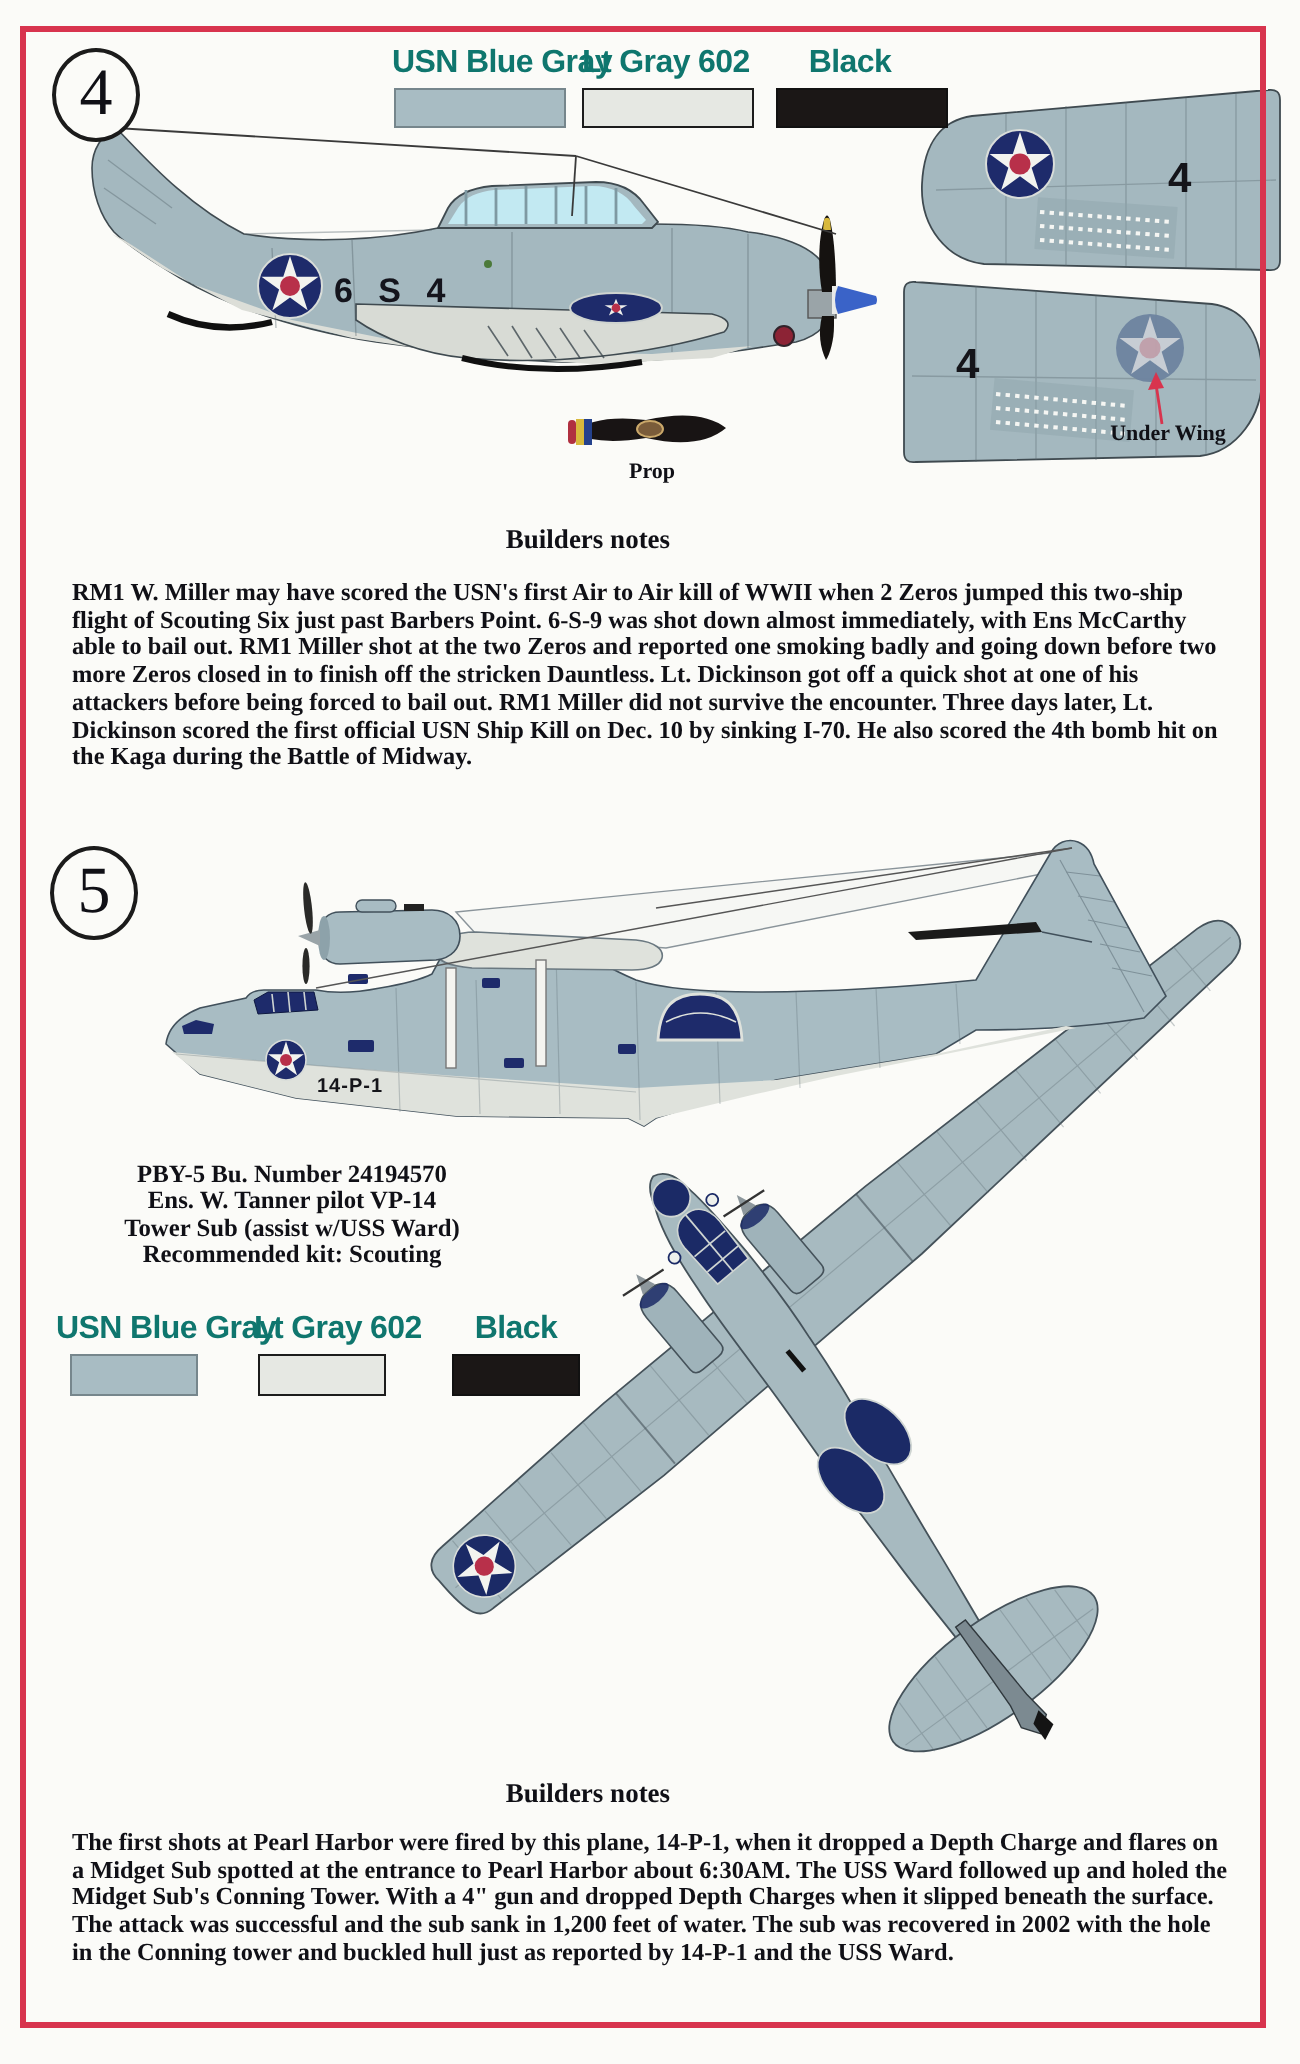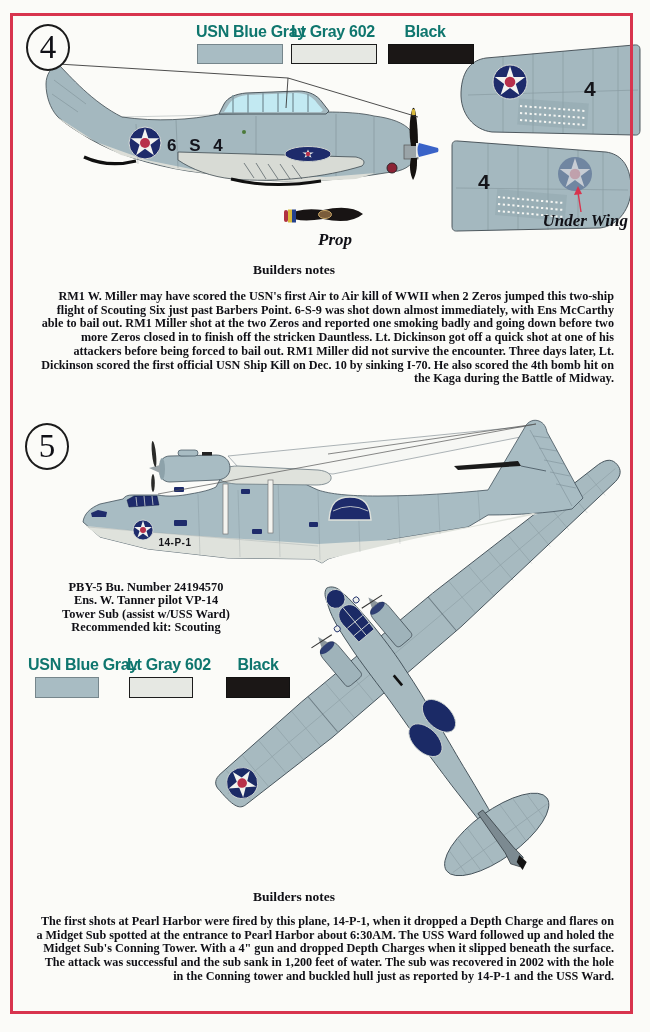--- a/index.html
+++ b/index.html
@@ -16,24 +16,24 @@
   .swatch .box{margin:3px auto 0;}
   .r1 .box{width:84px;height:18px;}
   .r2 .box{width:62px;height:19px;}
   .bx-blue{border:1px solid #76868c;}
   .bx-lt{border:1.5px solid #1c1c1c;}
   .bx-black{border:1px solid #111;}
   .info{position:absolute;text-align:center;font-weight:bold;z-index:6;}
   .info div{white-space:nowrap;}
   .notes-title{position:absolute;left:0;width:588px;text-align:center;font-weight:bold;
                font-size:13.5px;z-index:6;}
-  .notes-body{position:absolute;text-align:right;font-weight:bold;font-size:12.2px;
+  .notes-body{position:absolute;text-align:left;font-weight:bold;font-size:12.2px;
               line-height:13.7px;z-index:6;}
-  .caption{position:absolute;font-weight:bold;font-size:17px;text-align:right;
-           white-space:nowrap;z-index:8;font-style:italic;}
+  .caption{position:absolute;font-weight:bold;font-size:11px;text-align:center;
+           white-space:nowrap;z-index:8;}
   svg{position:absolute;overflow:visible;}
 </style>
 </head>
 <body>
 
 <div class="page">
   <div class="frame"></div>
 
   <div class="circle-num" style="left:26px;top:24px;">
     <span>4</span>

